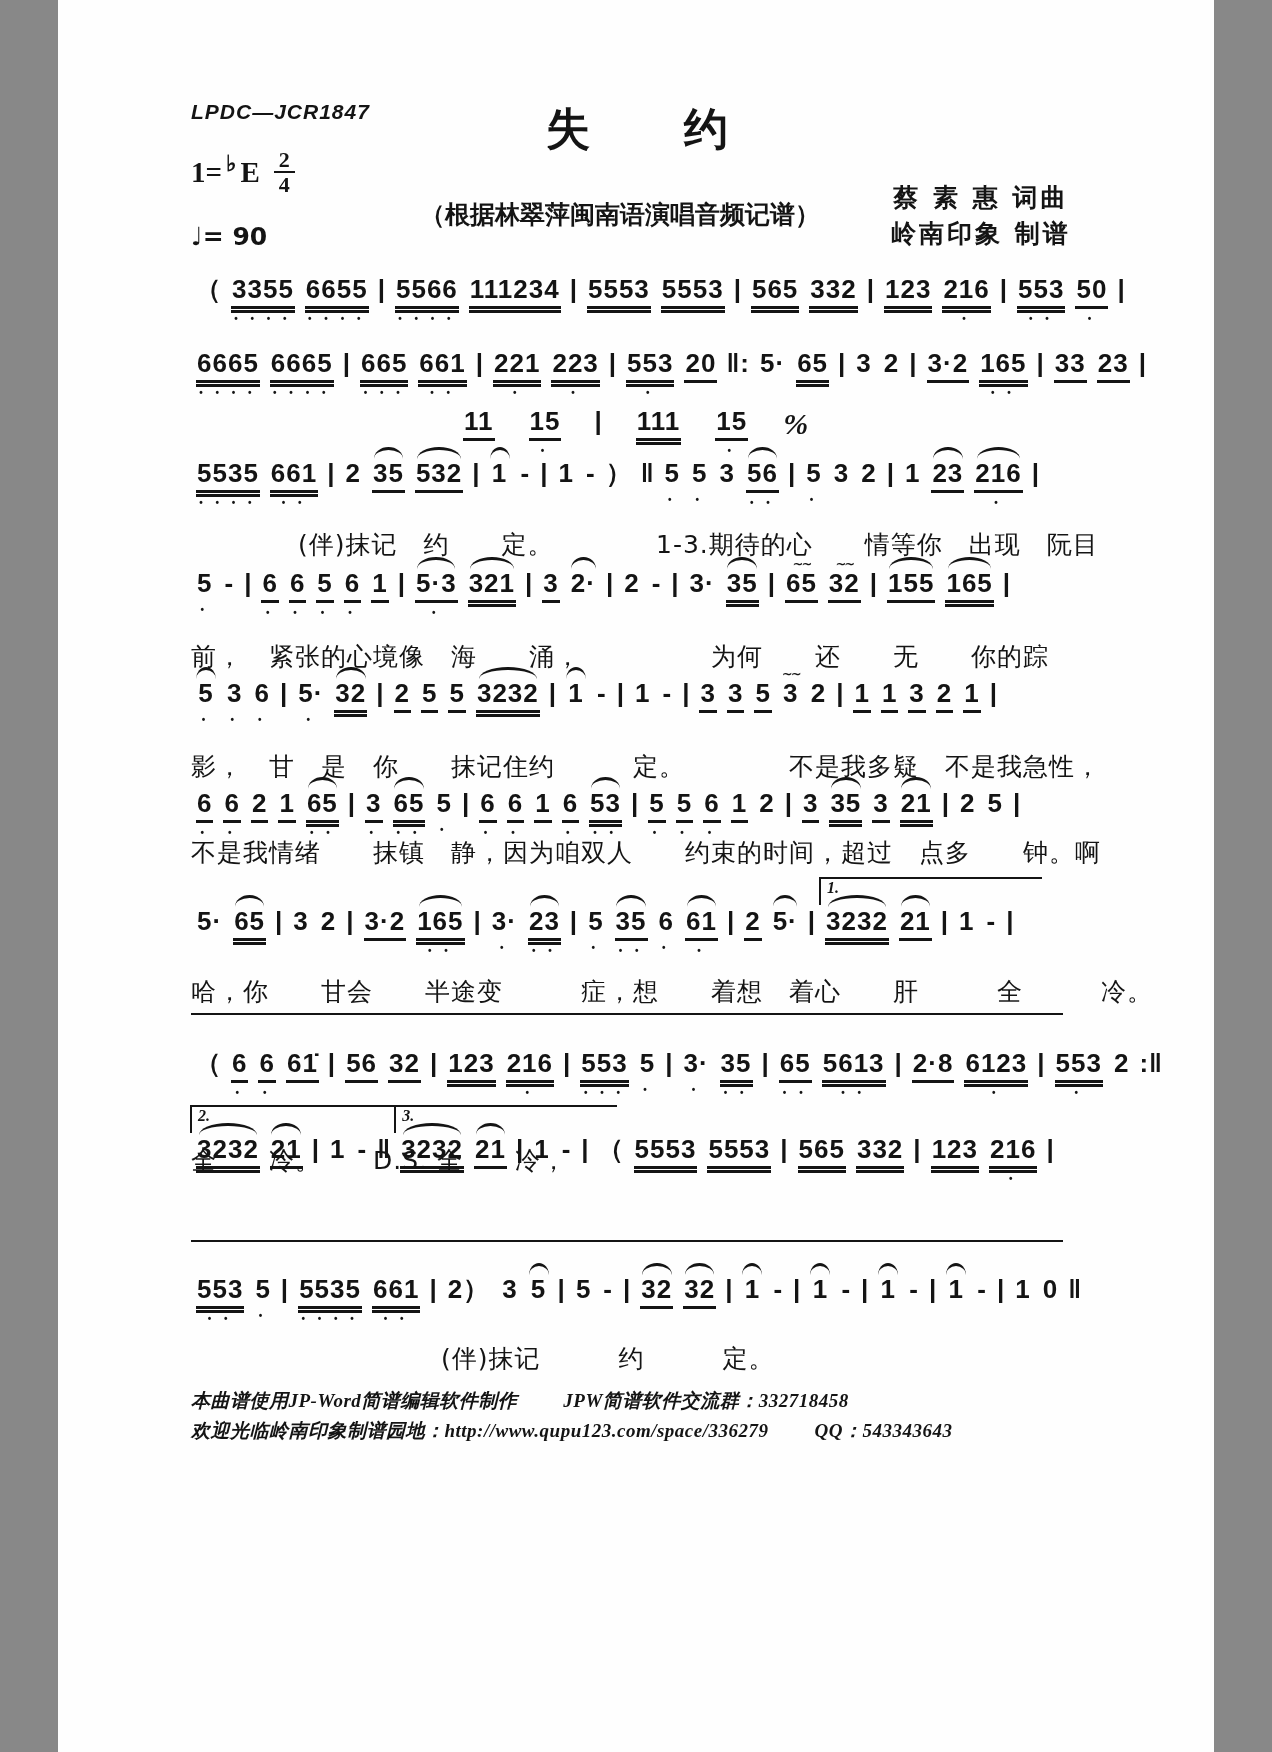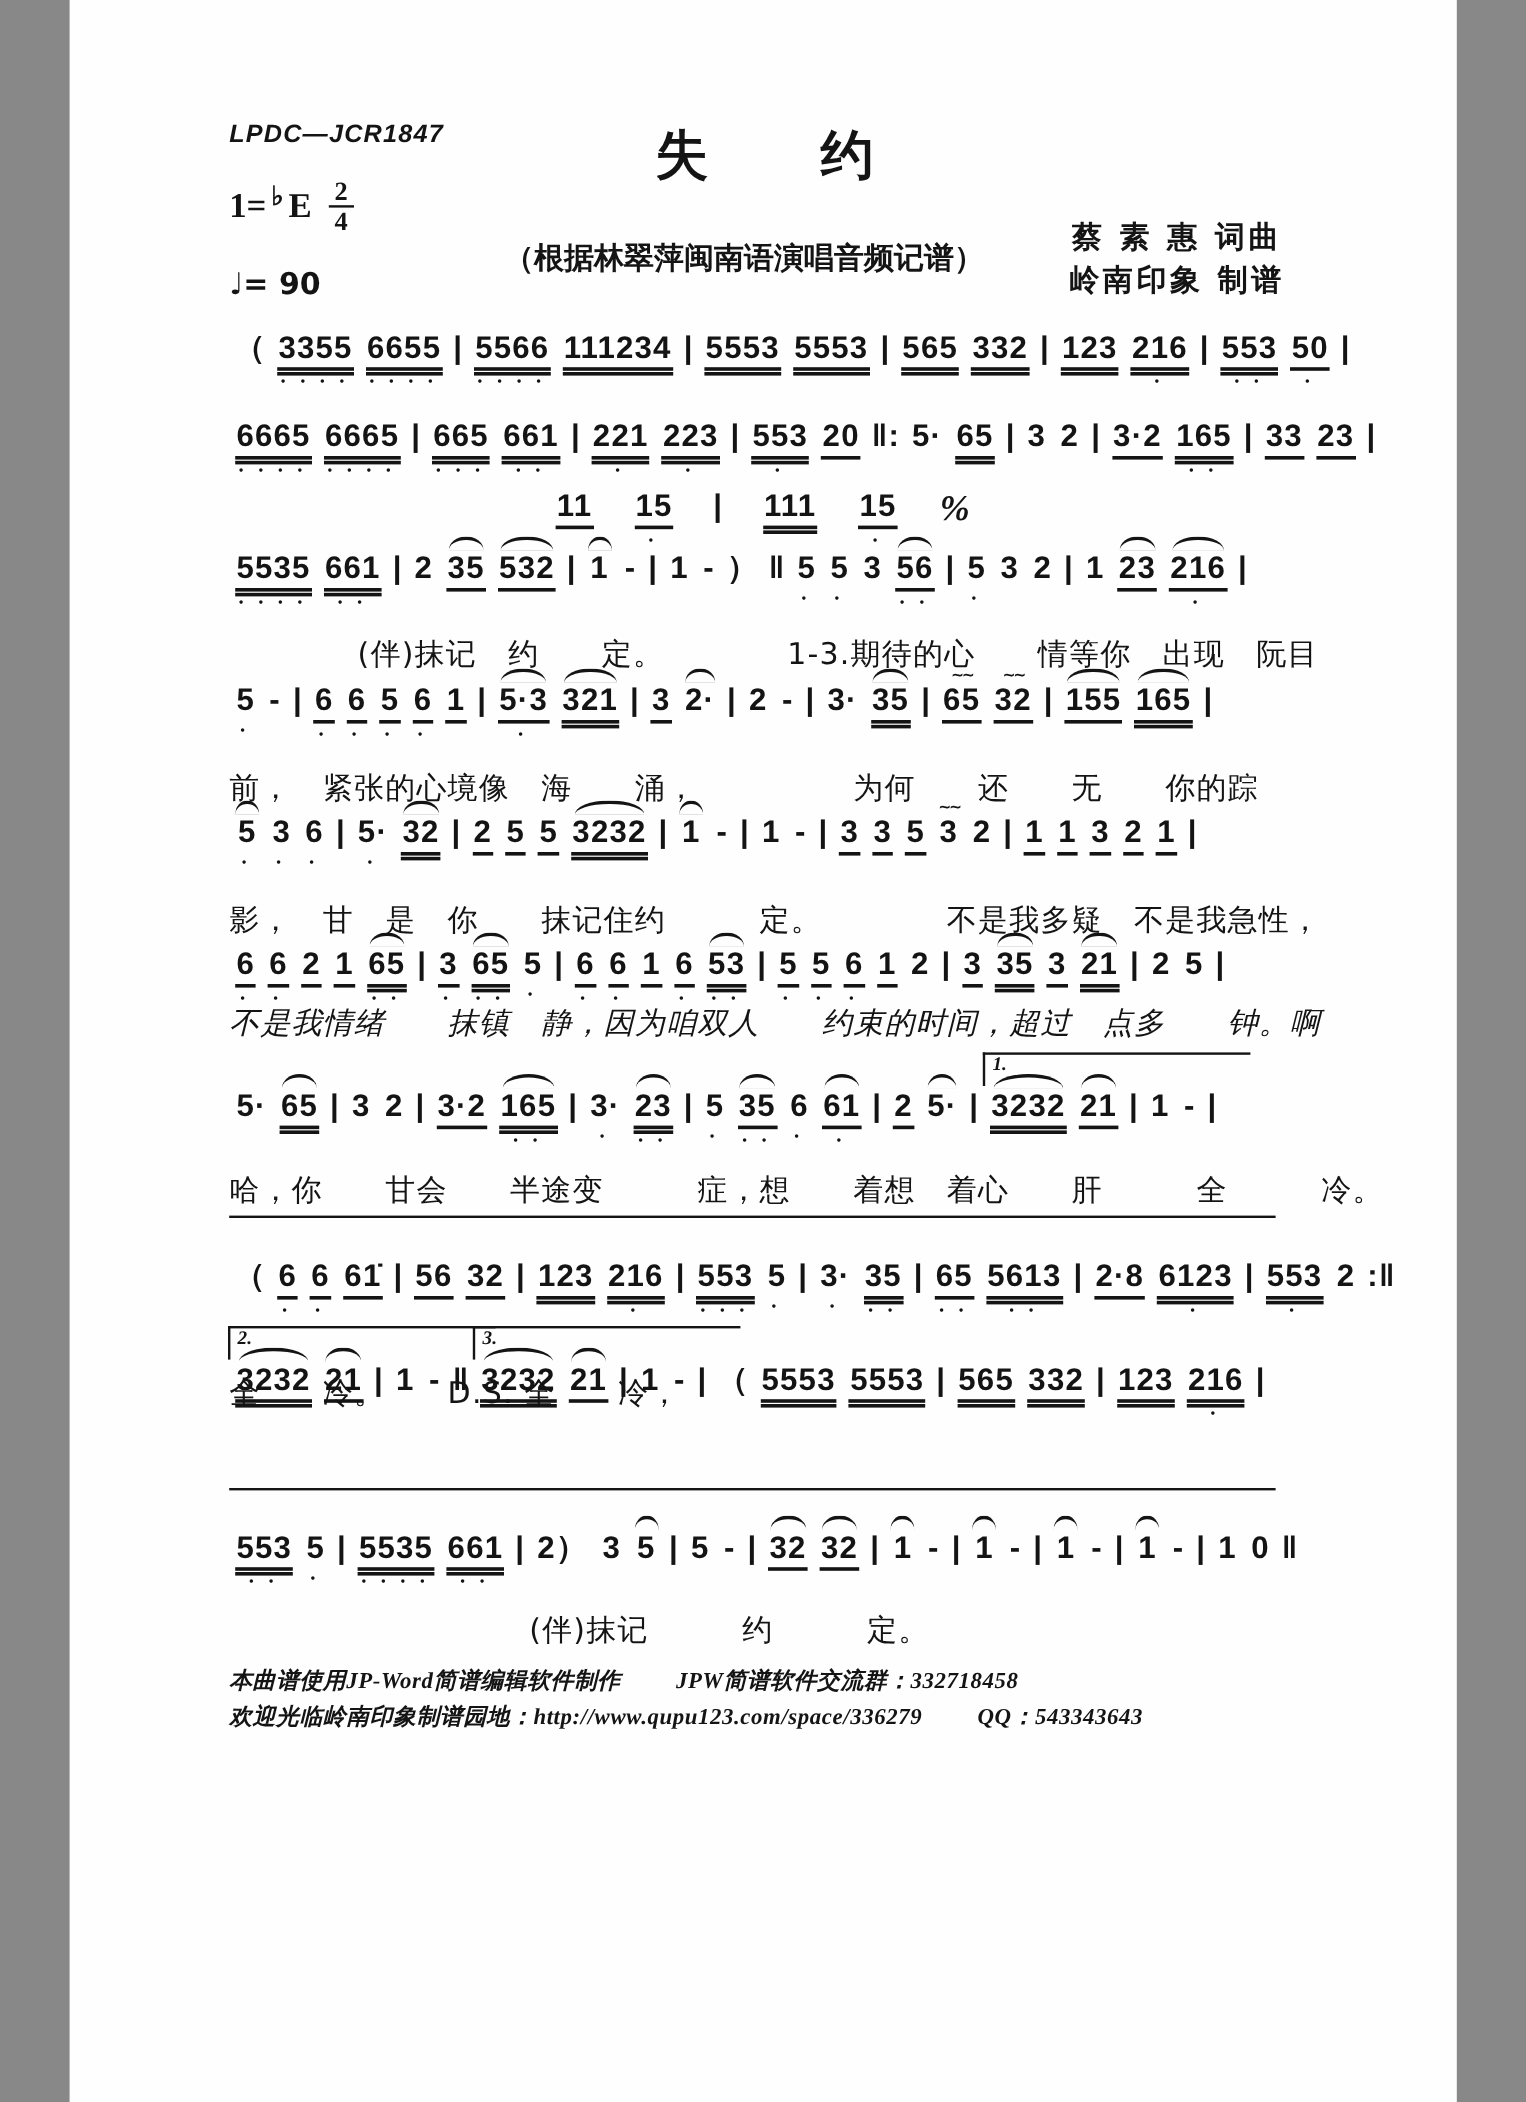--- a/index.html
+++ b/index.html
@@ -949,21 +949,21 @@
         <span class="toprow"></span>
         <span class="ntext u0">5</span>
         <span class="ndots"></span>
       </span>
       <span class="grp sym">
         <span class="toprow"></span>
         <span class="ntext u0">|</span>
         <span class="ndots"></span>
       </span>
     </div>
-  <div class="lyrics" style="left:133px;top:836px;font-style:italic;">不是我情绪　　抹镇　静，因为咱双人　　约束的时间，超过　点多　　钟。啊</div>
+  <div class="lyrics" style="left:133px;top:836px;">不是我情绪　　抹镇　静，因为咱双人　　约束的时间，超过　点多　　钟。啊</div>
 
   <div class="music-line" style="left:133px;top:894px;">
       <span class="grp">
         <span class="toprow"></span>
         <span class="ntext u0">5·</span>
         <span class="ndots"></span>
       </span>
       <span class="grp">
         <span class="toprow">
           <span class="arcline"></span>

